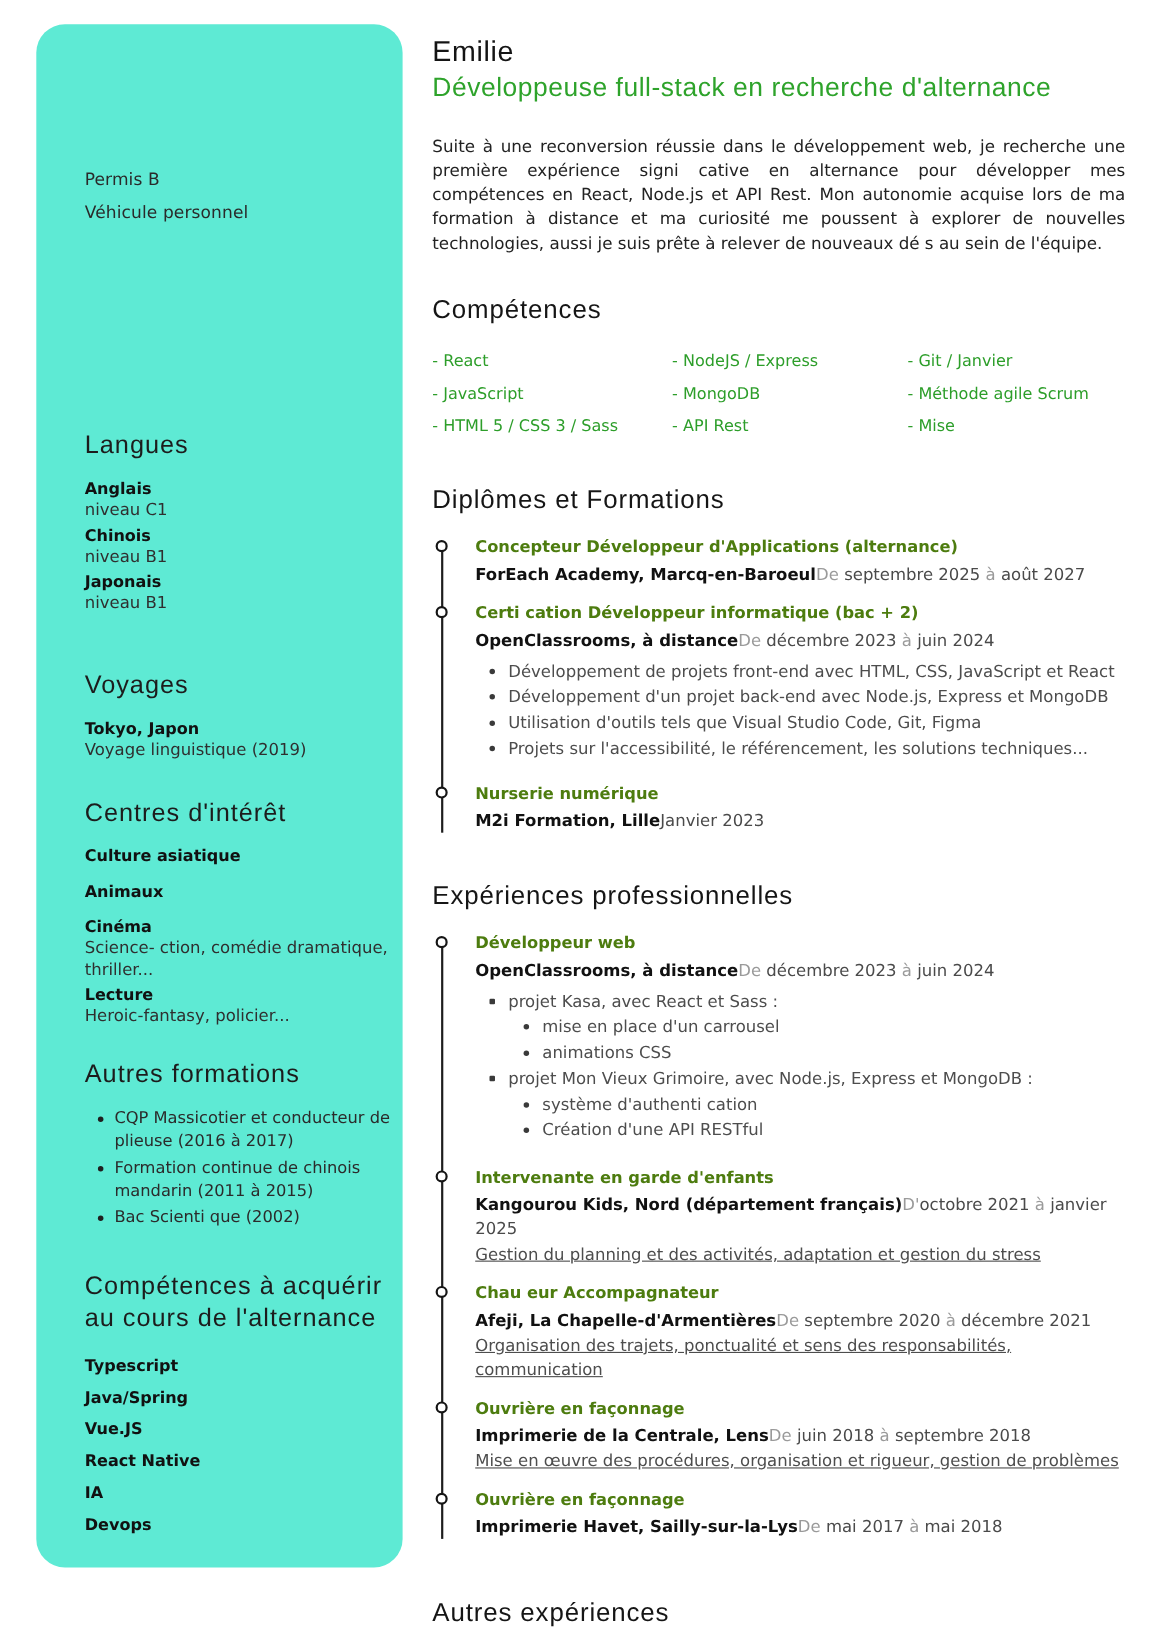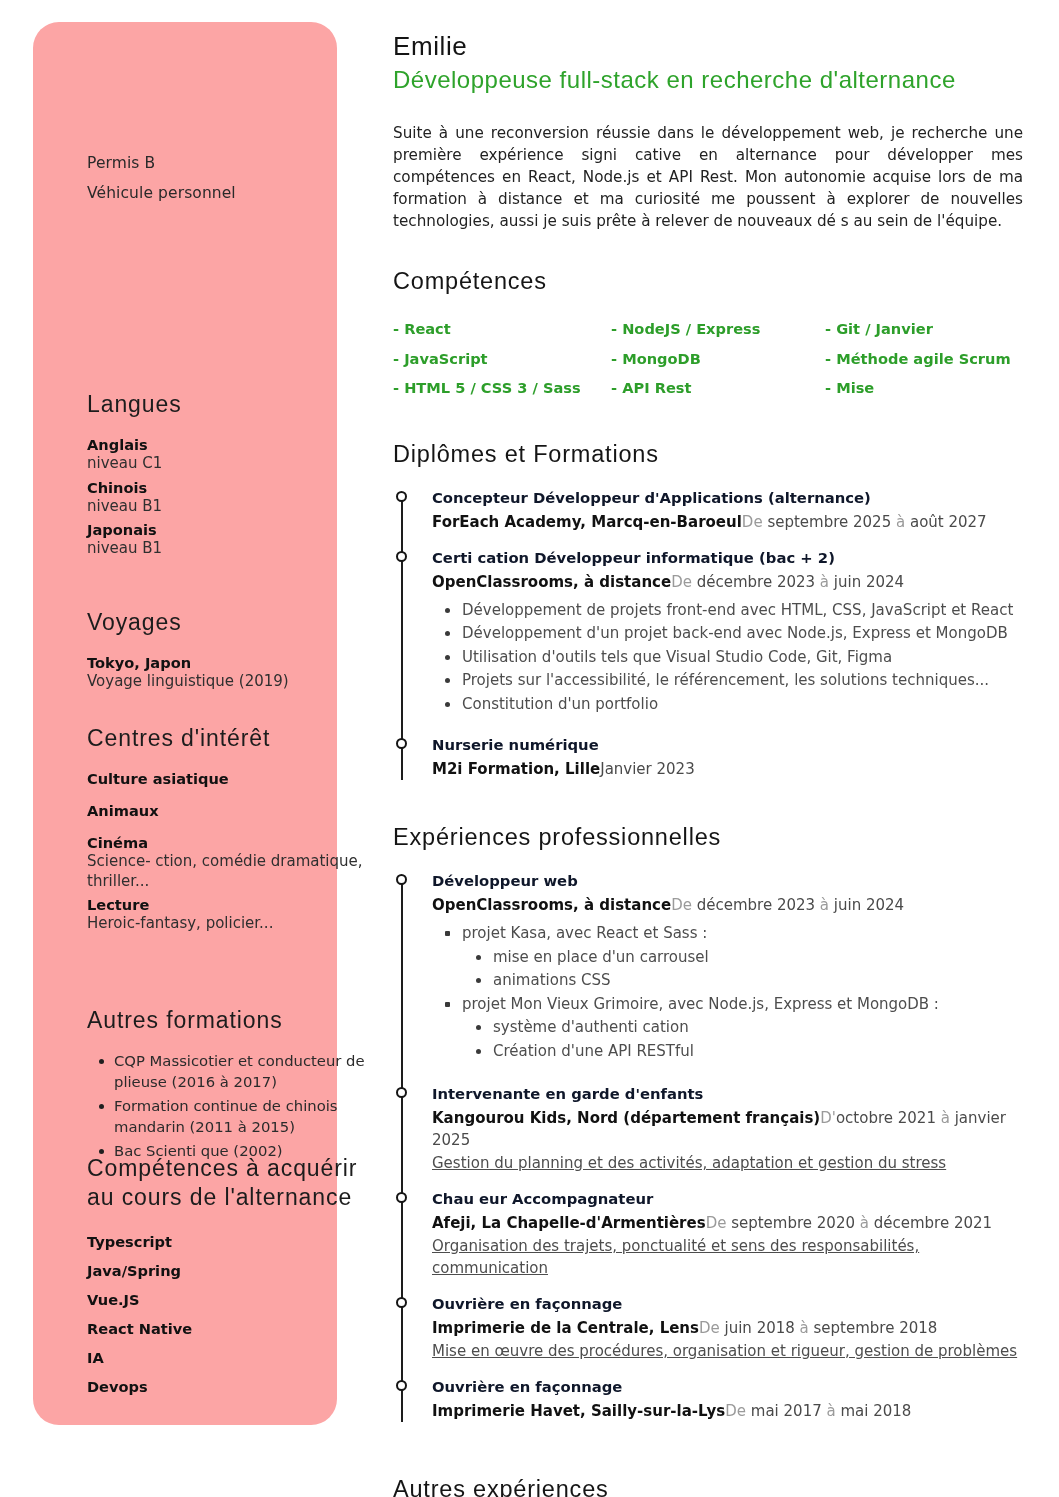--- a/index.html
+++ b/index.html
@@ -14,26 +14,26 @@
     position: relative;
     overflow: hidden;
     color: #1a1a1a;
   }
 
   
   .sidebar {
     position: absolute;
     left: 33px;
     top: 22px;
-    width: 304px;
+    width: 333px;
     height: 1403px;
-    background: #fca5a5;
+    background: #5eead4;
     border-radius: 26px;
     box-sizing: border-box;
-    padding: 0 32px;
+    padding: 0 22px;
   }
   .sb-inner { position: relative; width: 100%; height: 100%; }
 
   .sb-block { position: absolute; left: 22px; width: 292px; }
 
   .sb-plain {
     font-size: 15.5px;
     color: #2a2a2a;
     line-height: 30px;
     letter-spacing: .1px;
@@ -141,21 +141,21 @@
 
   
   .skills-grid {
     display: grid;
     grid-template-columns: 218px 214px 1fr;
     row-gap: 0;
     margin-bottom: 36px;
   }
   .skill-cell {
     font-size: 14.6px;
-    font-weight: bold;
+    font-weight: normal;
     color: #2d9e2a;
     line-height: 29.5px;
     white-space: nowrap;
   }
 
   
   .timeline { position: relative; padding-left: 39px; }
   .timeline::before {
     content: "";
     position: absolute;
@@ -175,21 +175,21 @@
     height: 11px;
     border-radius: 50%;
     background: #ffffff;
     border: 2px solid #151515;
     box-sizing: border-box;
     z-index: 2;
   }
   .tl-title {
     font-size: 14.8px;
     font-weight: bold;
-    color: #0f172a;
+    color: #4d7c0f;
     line-height: 21px;
     margin-bottom: 3px;
   }
   .tl-line {
     font-size: 15px;
     line-height: 22px;
     margin-bottom: 1px;
   }
   .tl-org { font-weight: bold; color: #111111; }
   .tl-date-pre { color: #9a9a9a; }
@@ -292,21 +292,21 @@
       <div class="sb-item sb-tight">
         <div class="sb-item-title">Cinéma</div>
         <div class="sb-item-sub">Science- ction, comédie dramatique, thriller...</div>
       </div>
       <div class="sb-item sb-tight">
         <div class="sb-item-title">Lecture</div>
         <div class="sb-item-sub">Heroic-fantasy, policier...</div>
       </div>
     </div>
 
-    <div class="sb-block" style="top:984px;">
+    <div class="sb-block" style="top:940px;">
       <h2 class="sb-head">Autres formations</h2>
       <ul class="sb-list">
         <li>CQP Massicotier et conducteur de plieuse (2016 à 2017)</li>
         <li>Formation continue de chinois mandarin (2011 à 2015)</li>
         <li>Bac Scienti que (2002)</li>
       </ul>
     </div>
 
     <div class="sb-block" style="top:1132px;">
       <h2 class="sb-head" style="margin-bottom:22px;">
@@ -352,21 +352,20 @@
     </div>
 
     <div class="tl-entry" style="margin-bottom:18px;">
       <div class="tl-title">Certi cation Développeur informatique (bac + 2)</div>
       <div class="tl-line"><span class="tl-org">OpenClassrooms, à distance</span><span class="tl-date-pre">De </span><span class="tl-date-main">décembre 2023</span><span class="tl-date-sep"> à </span><span class="tl-date-main">juin 2024</span></div>
       <ul class="tl-bullets">
         <li>Développement de projets front-end avec HTML, CSS, JavaScript et React</li>
         <li>Développement d'un projet back-end avec Node.js, Express et MongoDB</li>
         <li>Utilisation d'outils tels que Visual Studio Code, Git, Figma</li>
         <li>Projets sur l'accessibilité, le référencement, les solutions techniques...</li>
-        <li>Constitution d'un portfolio</li>
       </ul>
     </div>
 
     <div class="tl-entry" style="margin-bottom:0;">
       <div class="tl-title">Nurserie numérique</div>
       <div class="tl-line"><span class="tl-org">M2i Formation, Lille</span><span class="tl-date-main">Janvier 2023</span></div>
     </div>
 
   </div>
 

